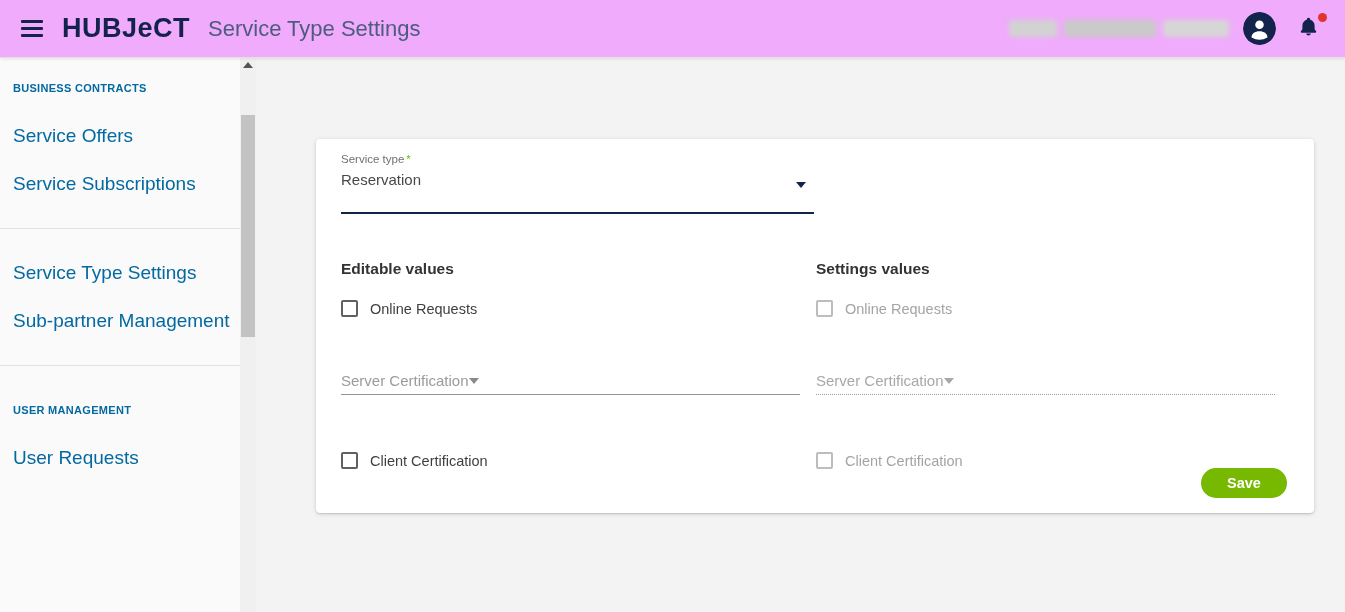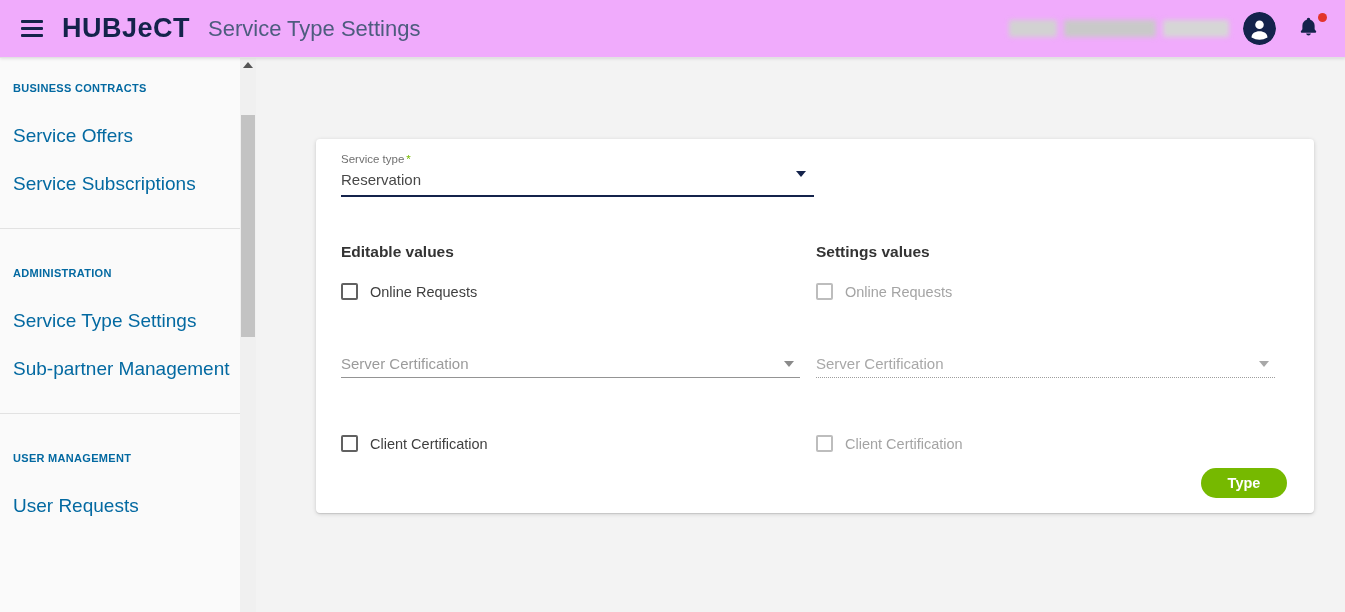--- a/index.html
+++ b/index.html
@@ -64,41 +64,41 @@
   .card {
     position: absolute; left: 60px; top: 81px; width: 998px; height: 374px;
     background: #fff; border-radius: 4px;
     box-shadow: 0 1px 4px rgba(0,0,0,0.16), 0 1px 1px rgba(0,0,0,0.1);
     padding: 14px 39px 0 25px;
   }
 
   .st-label { font-size: 11.5px; color: #707070; margin-bottom: 4px; }
   .st-required { color: #76b900; margin-left: 2px; }
   .st-select {
-    width: 473px; display: flex; justify-content: space-between; align-items: flex-start;
-    padding: 2px 8px 7px 0; border-bottom: 2px solid #14234b; cursor: pointer;
+    width: 473px; display: flex; justify-content: space-between; align-items: flex-end;
+    padding: 2px 8px 24px 0; border-bottom: 2px solid #14234b; cursor: pointer;
   }
   .st-value { font-size: 15px; color: #484848; }
   .caret-navy { width: 0; height: 0; border-left: 5px solid transparent; border-right: 5px solid transparent; border-top: 6px solid #14234b; }
   .caret-gray { width: 0; height: 0; border-left: 5px solid transparent; border-right: 5px solid transparent; border-top: 6px solid #8a8a8a; }
   .caret-lightgray { width: 0; height: 0; border-left: 5px solid transparent; border-right: 5px solid transparent; border-top: 6px solid #a8a8a8; }
 
   .columns { display: flex; gap: 16px; margin-top: 46px; }
   .col { width: 460px; }
   .col-heading { font-size: 15.5px; font-weight: bold; color: #333; }
 
   .check-row { display: flex; align-items: center; margin-top: 22px; cursor: pointer; }
   .checkbox { width: 17px; height: 17px; border: 2px solid #616161; border-radius: 2px; background: #fff; flex: 0 0 auto; }
   .check-label { margin-left: 12px; font-size: 14.5px; color: #3f3f3f; }
   .col--disabled .checkbox { border-color: #bdbdbd; cursor: default; }
   .col--disabled .check-label { color: #a4a4a4; }
   .col--disabled .check-row { cursor: default; }
 
   .cert-select {
-    margin-top: 55px; display: flex; justify-content: space-between; align-items: center;
+    margin-top: 55px; display: flex; align-items: center;
     padding: 0 6px 5px 0; border-bottom: 1px solid #949494; cursor: pointer;
   }
   .cert-placeholder { font-size: 15px; color: #9b9b9b; }
   .col--disabled .cert-select { border-bottom: 1px dotted #9e9e9e; cursor: default; }
   .col--disabled .cert-placeholder { color: #a8a8a8; }
 
   .check-row2 { margin-top: 57px; }
 
   .save-btn {
     position: absolute; right: 27px; bottom: 15px;
@@ -147,23 +147,20 @@
     <div class="nav-row">
         <span class="nav-item">Service Offers</span>
       </div>
     <div class="nav-row">
         <span class="nav-item">Service Subscriptions</span>
       </div>
 
     <hr class="nav-divider">
 
     <div class="nav-row">
-        <span class="nav-heading">ADMINISTRATION</span>
-      </div>
-    <div class="nav-row">
         <span class="nav-item">Service Type Settings</span>
       </div>
     <div class="nav-row">
         <span class="nav-item">Sub-partner Management</span>
       </div>
 
     <hr class="nav-divider">
 
     <div class="nav-row">
         <span class="nav-heading">USER MANAGEMENT</span>
@@ -224,15 +221,15 @@
           <span class="caret-lightgray"></span>
         </div>
 
         <div class="check-row check-row2">
           <span class="checkbox"></span>
           <span class="check-label">Client Certification</span>
         </div>
       </div>
     </div>
 
-    <button class="save-btn">Type</button>
+    <button class="save-btn">Save</button>
   </section>
 </main>
 
 </body></html>

